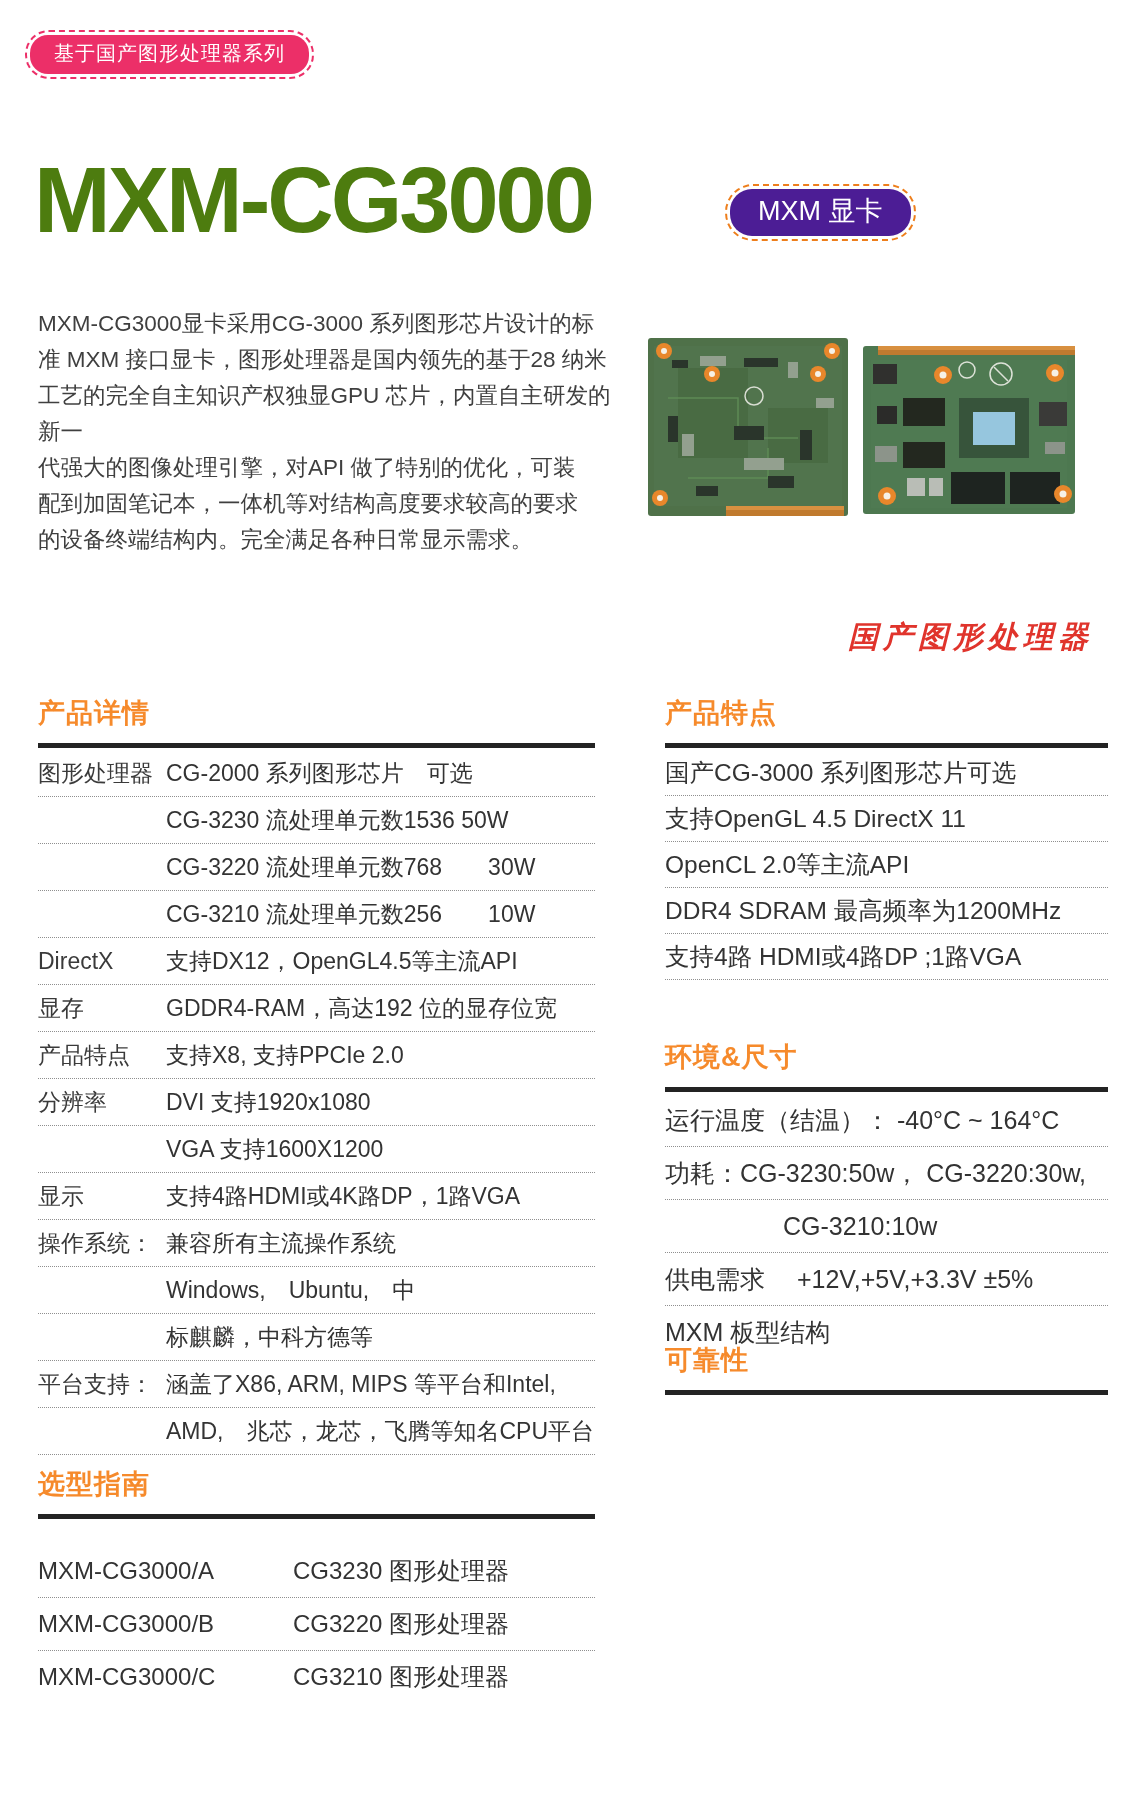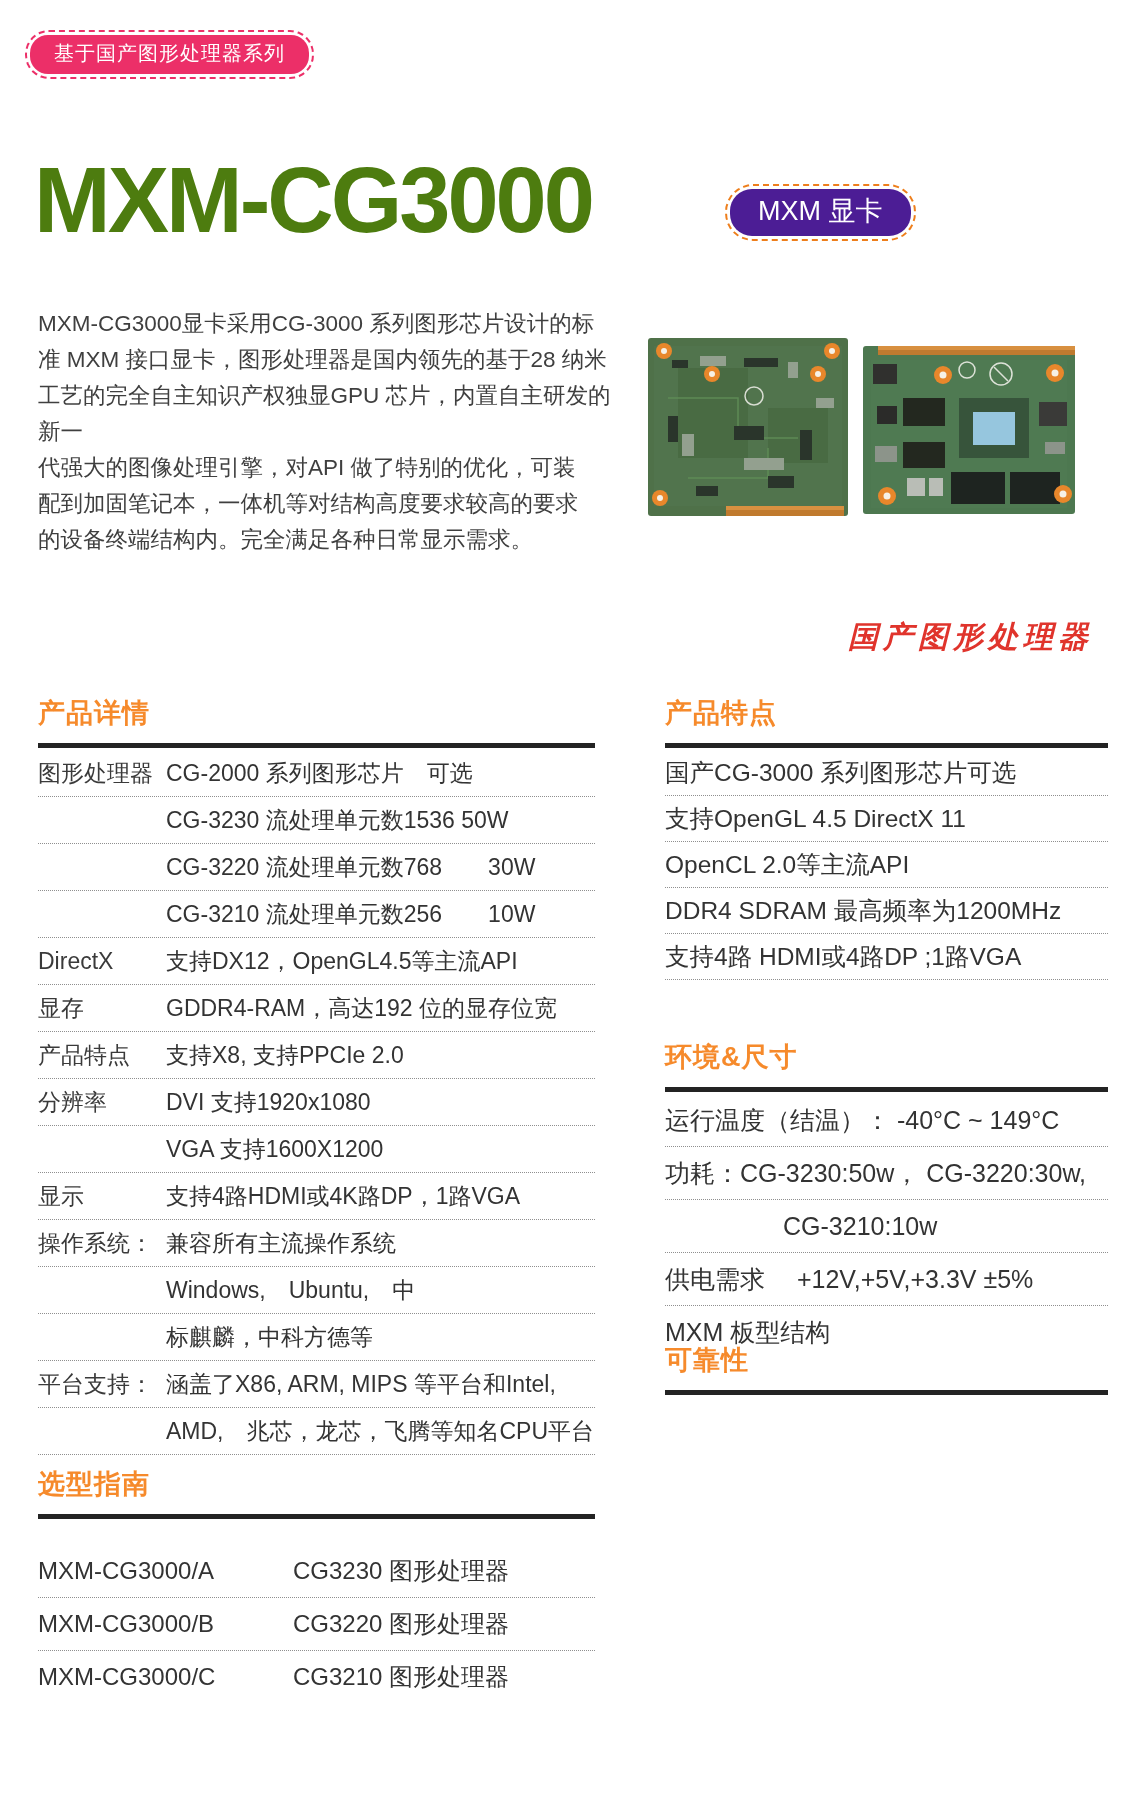--- a/index.html
+++ b/index.html
@@ -323,21 +323,21 @@
         <div class="feat-row">支持4路 HDMI或4路DP ;1路VGA</div>
 
     </div>
   </section>
 
   <section class="section col-env">
     <h2 class="sec-h">环境&amp;尺寸</h2>
     <div class="sec-rule"></div>
     <div class="feat-list env-list">
 
-        <div class="feat-row">运行温度（结温）： -40°C ~ 149°C</div>
+        <div class="feat-row">运行温度（结温）： -40°C ~ 164°C</div>
 
         <div class="feat-row">功耗：CG-3230:50w， CG-3220:30w,</div>
 
         <div class="feat-row indent">CG-3210:10w</div>
 
         <div class="feat-row">供电需求　 +12V,+5V,+3.3V ±5%</div>
 
         <div class="feat-row no-border">MXM 板型结构</div>
 
     </div>

